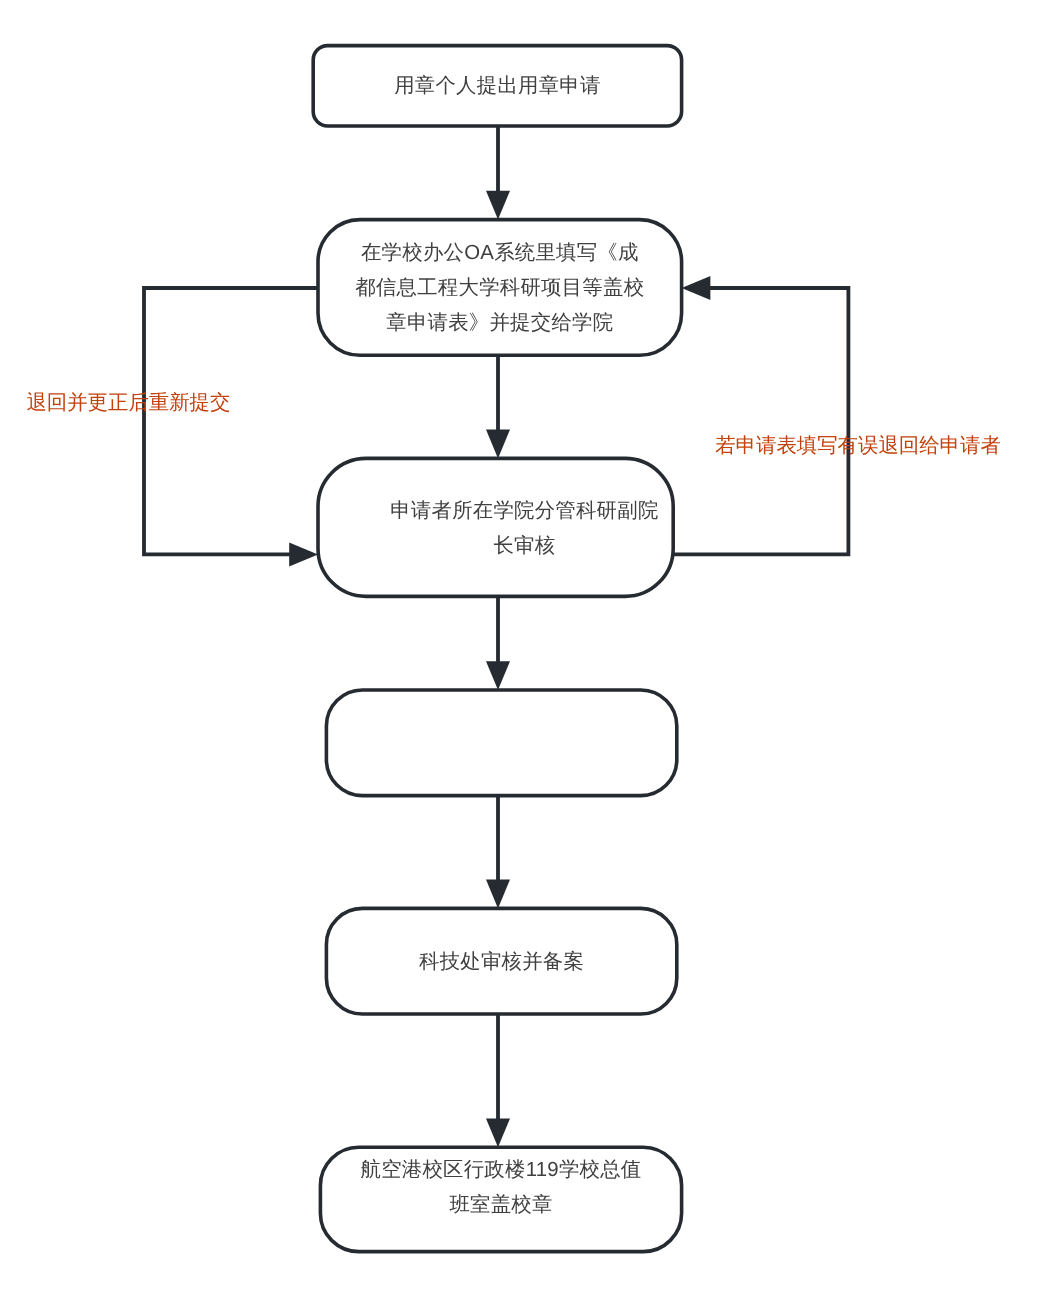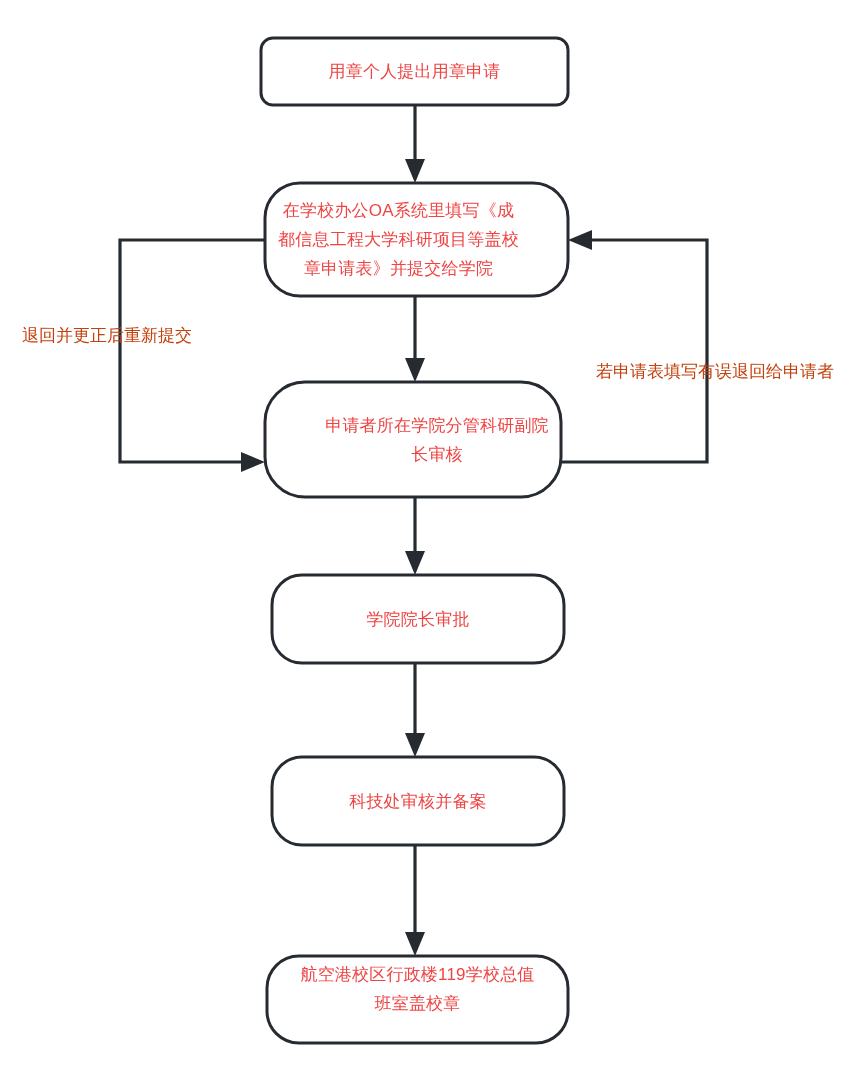--- a/index.html
+++ b/index.html
@@ -41,21 +41,21 @@
   .arrow-head {
     fill: #262b32;
     stroke: none;
   }
   .node-label {
     position: absolute;
     display: flex;
     align-items: center;
     justify-content: center;
     text-align: center;
-    color: #ef4444;
+    color: #404040;
     font-size: 17px;
     line-height: 29px;
     letter-spacing: 0.2px;
     white-space: pre-line;
     pointer-events: none;
   }
   .edge-label {
     position: absolute;
     color: #c2410c;
     font-size: 17px;
@@ -99,28 +99,27 @@
 
     <path class="edge-path" d="M 415 663 L 415 745"></path>
     <polygon class="arrow-head" points="415,757 405,733 425,733"></polygon>
 
     <path class="edge-path" d="M 415 845 L 415 944"></path>
     <polygon class="arrow-head" points="415,956 405,932 425,932"></polygon>
   </svg>
 
   <div class="node-label" style="left:261px; top:38px; width:307px; height:67px;">用章个人提出用章申请</div>
 
-  <div class="node-label" style="left:247px; top:183px; width:303px; height:113px;">在学校办公OA系统里填写《成
+  <div class="node-label" style="left:265px; top:183px; width:303px; height:113px;">在学校办公OA系统里填写《成
 都信息工程大学科研项目等盖校
 章申请表》并提交给学院</div>
 
   <div class="node-label" style="left:265px; top:382px; width:344px; height:115px;">申请者所在学院分管科研副院
 长审核</div>
 
-  <div class="node-label" style="left:272px; top:575px; width:292px; height:88px;">学院院长审批</div>
 
   <div class="node-label" style="left:272px; top:757px; width:292px; height:88px;">科技处审核并备案</div>
 
   <div class="node-label" style="left:267px; top:956px; width:301px; height:66px;">航空港校区行政楼119学校总值
 班室盖校章</div>
 
   <div class="edge-label" style="left:22px; top:325px;">退回并更正后重新提交</div>
 
   <div class="edge-label" style="left:596px; top:325px;margin-top:36px;">若申请表填写有误退回给申请者</div>
 

